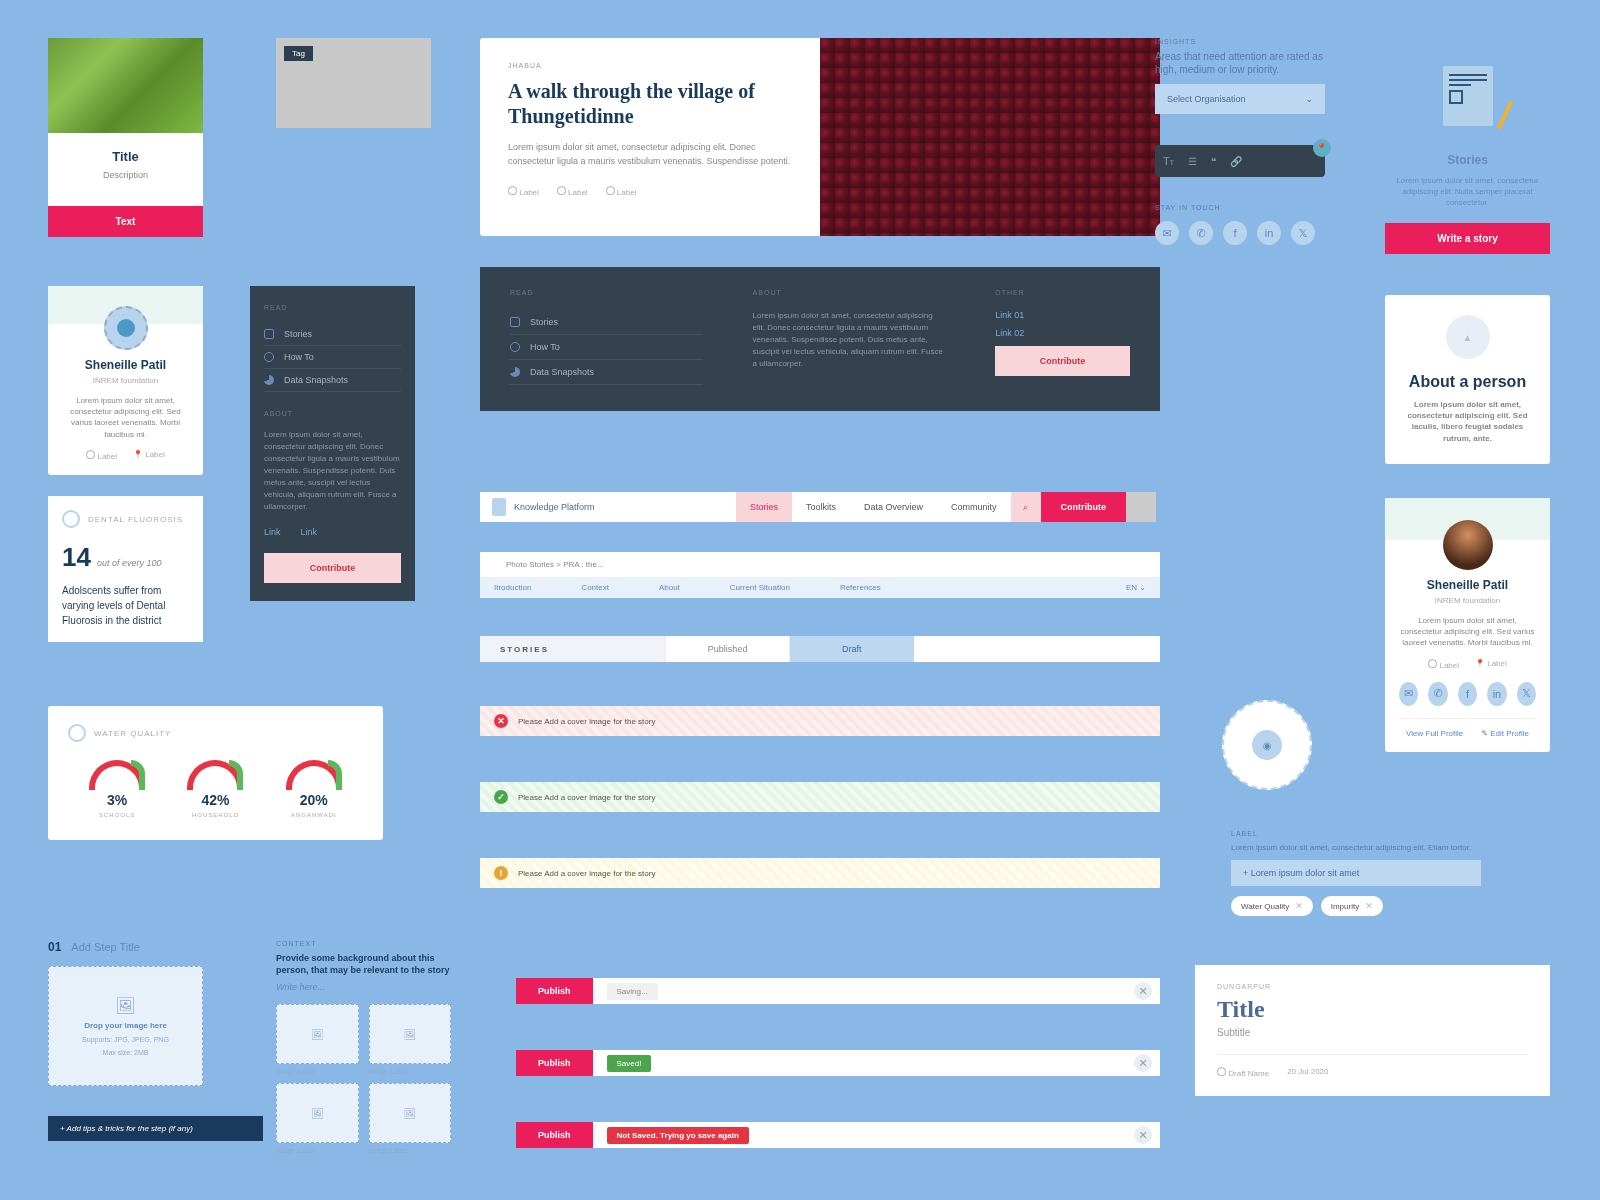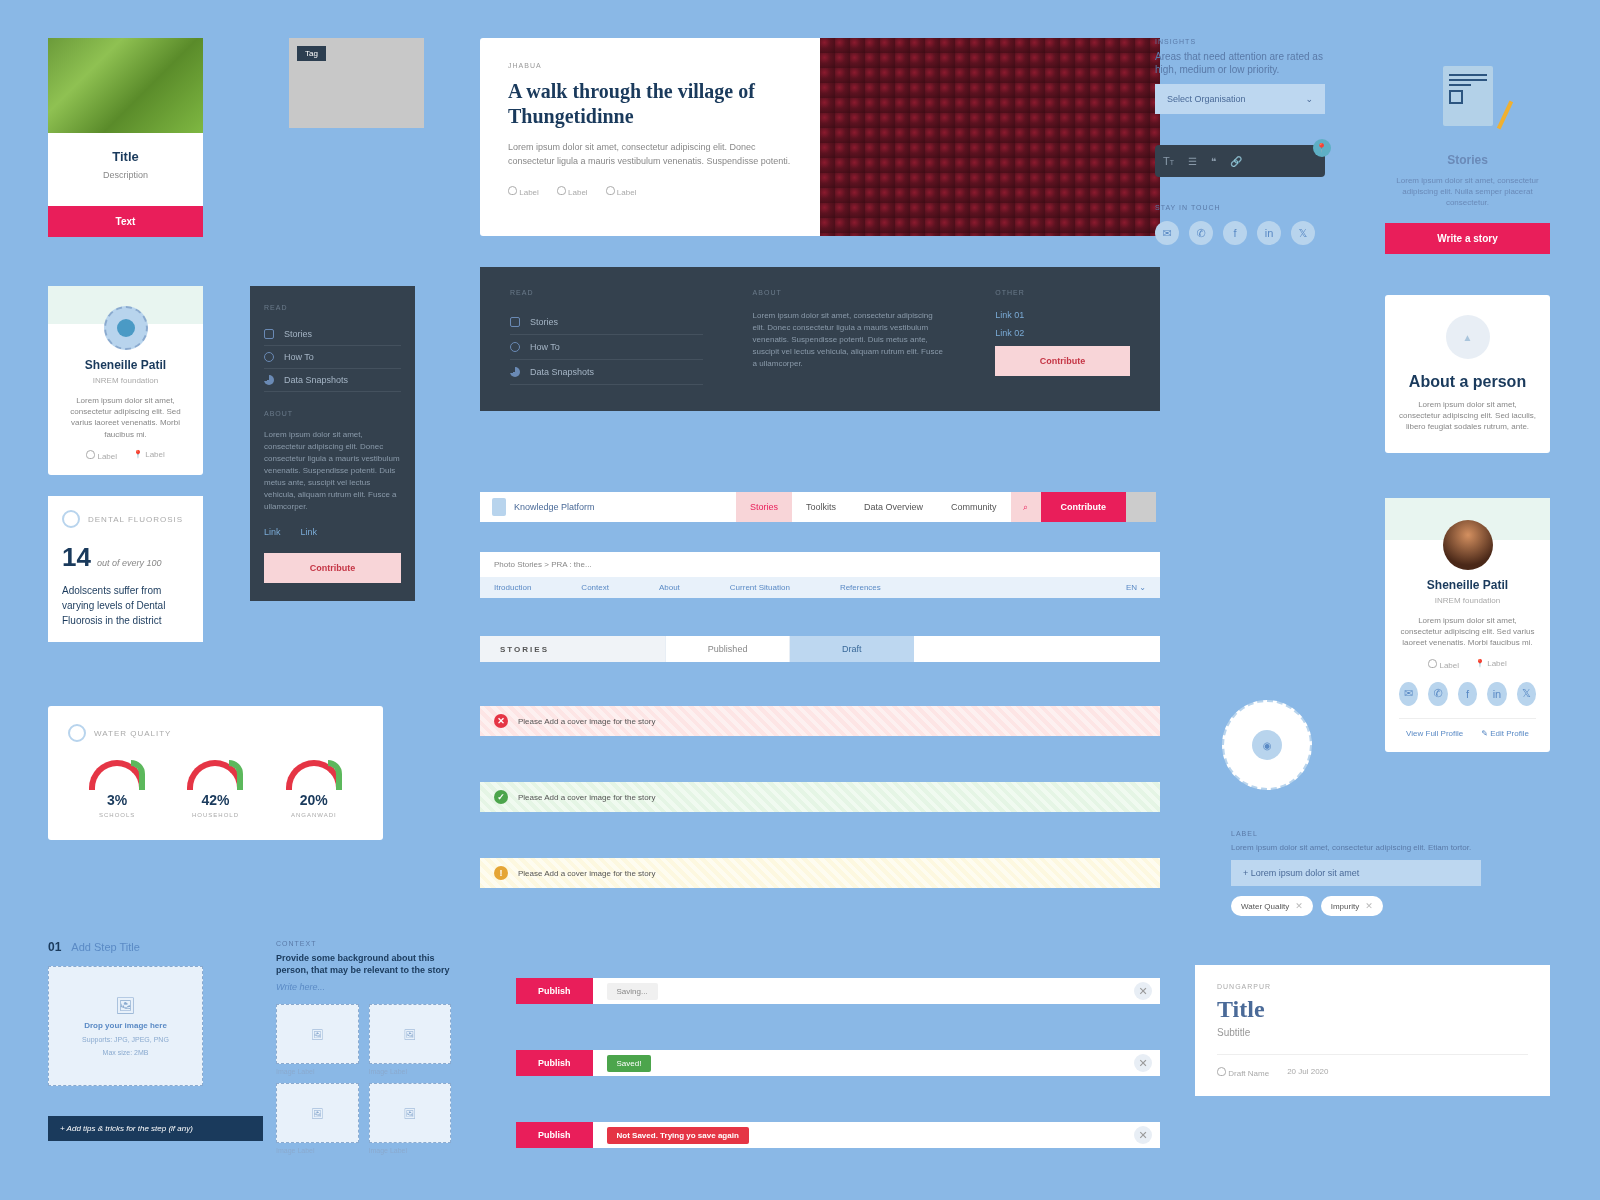--- a/index.html
+++ b/index.html
@@ -11,21 +11,21 @@
 
 
 .c1 { left: 48px; top: 38px; width: 155px; }
 .c1 .img { height: 95px; background: linear-gradient(135deg, #6b9b3a 0%, #8fc152 30%, #5a8b2a 60%, #7fb842 100%); }
 .c1 .body { padding: 16px; text-align: center; }
 .c1 .title { font-size: 13px; font-weight: 700; color: #1a3a5c; margin-bottom: 6px; }
 .c1 .desc { font-size: 9px; color: #888; margin-bottom: 10px; }
 .btn-pink { background: #e91e5a; color: #fff; font-size: 10px; font-weight: 600; padding: 10px; text-align: center; }
 
 
-.c2 { left: 276px; top: 38px; width: 135px; margin-left: 13px; }
+.c2 { left: 276px; top: 38px; width: 155px; }
 .c2 .img { height: 90px; background: #c8c8c8; position: relative; }
 .c2 .tag { position: absolute; top: 8px; left: 8px; background: #2c3e50; color: #fff; font-size: 8px; padding: 3px 8px; }
 .c2 .body { padding: 12px; }
 .c2 .cat { font-size: 7px; letter-spacing: 1px; color: #999; text-transform: uppercase; margin-bottom: 6px; }
 .c2 .heading { font-size: 12px; font-weight: 700; color: #1a3a5c; line-height: 1.3; margin-bottom: 6px; }
 .c2 .desc { font-size: 8px; color: #888; line-height: 1.4; margin-bottom: 10px; }
 .c2 .meta { font-size: 7px; color: #aaa; display: flex; gap: 10px; align-items: center; }
 
 
 .feat { left: 480px; top: 38px; width: 680px; height: 198px; display: flex; }
@@ -97,21 +97,21 @@
 .nav .brand { display: flex; align-items: center; gap: 8px; padding: 0 12px; color: #4a6a98; flex: 1; }
 .nav .bic { width: 14px; height: 18px; background: #b8d4ed; border-radius: 2px; }
 .nav .nitm { padding: 0 14px; display: flex; align-items: center; color: #555; }
 .nav .nitm.act { background: #f8d5d8; color: #e91e5a; }
 .nav .srch { width: 30px; background: #f8d5d8; display: flex; align-items: center; justify-content: center; color: #e91e5a; }
 .nav .cbtn { background: #e91e5a; color: #fff; padding: 0 20px; display: flex; align-items: center; font-weight: 600; }
 .nav .sq { width: 30px; background: #ccc; }
 
 
 .bcw { left: 480px; top: 552px; width: 680px; }
-.bc { background: #fff; padding: 8px 14px; font-size: 8px; color: #888; }
+.bc { background: #fff; padding: 8px 26px; font-size: 8px; color: #888; }
 .tabs { background: #e8f1fa; padding: 6px 14px; display: flex; gap: 50px; font-size: 8px; color: #5a8ac5; }
 .tabs .lang { margin-left: auto; }
 
 
 .stt { left: 480px; top: 636px; width: 680px; height: 26px; display: flex; }
 .stt .lbl { background: #f0f3f7; display: flex; align-items: center; padding: 0 20px; font-size: 8px; letter-spacing: 2px; color: #555; font-weight: 700; width: 185px; }
 .stt .tb { flex: 1; background: #fff; display: flex; align-items: center; justify-content: center; font-size: 9px; color: #888; border-left: 1px solid #e8eef5; }
 .stt .tb.act { background: #bdd7f0; color: #3a6a9a; }
 .stt .sp { flex: 2; background: #fff; }
 
@@ -147,21 +147,21 @@
 .alic.e { background: #e53545; } .alic.o { background: #4ca54c; } .alic.w { background: #e5a535; }
 
 
 .cav { left: 1222px; top: 700px; width: 90px; height: 90px; border-radius: 50%; border: 2px dashed #b8d4ed; background: #fff; display: flex; align-items: center; justify-content: center; }
 .cav .in { width: 30px; height: 30px; border-radius: 50%; background: #b8d4ed; display: flex; align-items: center; justify-content: center; color: #5a8ac5; }
 
 
 .apc { left: 1385px; top: 295px; width: 165px; text-align: center; padding: 20px 14px; }
 .apc .av { width: 44px; height: 44px; border-radius: 50%; background: #e8eef5; margin: 0 auto 14px; display: flex; align-items: center; justify-content: center; color: #aac5dc; }
 .apc .name { font-size: 16px; font-weight: 700; color: #1a3a5c; margin-bottom: 8px; }
-.apc .bio { font-size: 8px; color: #888; line-height: 1.4; }
+.apc .bio { font-size: 8px; color: #888; line-height: 1.4; font-weight: bold; }
 
 
 .pc2 { left: 1385px; top: 498px; width: 165px; text-align: center; }
 .pc2 .top { background: #e8f5f0; height: 42px; position: relative; }
 .pc2 .av { width: 50px; height: 50px; border-radius: 50%; background: radial-gradient(circle at 50% 30%, #d49060 0%, #4a2818 70%); position: absolute; left: 50%; top: 22px; transform: translateX(-50%); }
 .pc2 .body { padding: 38px 14px 14px; }
 .pc2 .name { font-size: 12px; font-weight: 700; color: #1a3a5c; margin-bottom: 4px; }
 .pc2 .org { font-size: 8px; color: #aaa; margin-bottom: 10px; }
 .pc2 .bio { font-size: 8px; color: #888; line-height: 1.4; margin-bottom: 10px; }
 .pc2 .meta { font-size: 8px; color: #aaa; display: flex; justify-content: center; gap: 16px; margin-bottom: 12px; }

